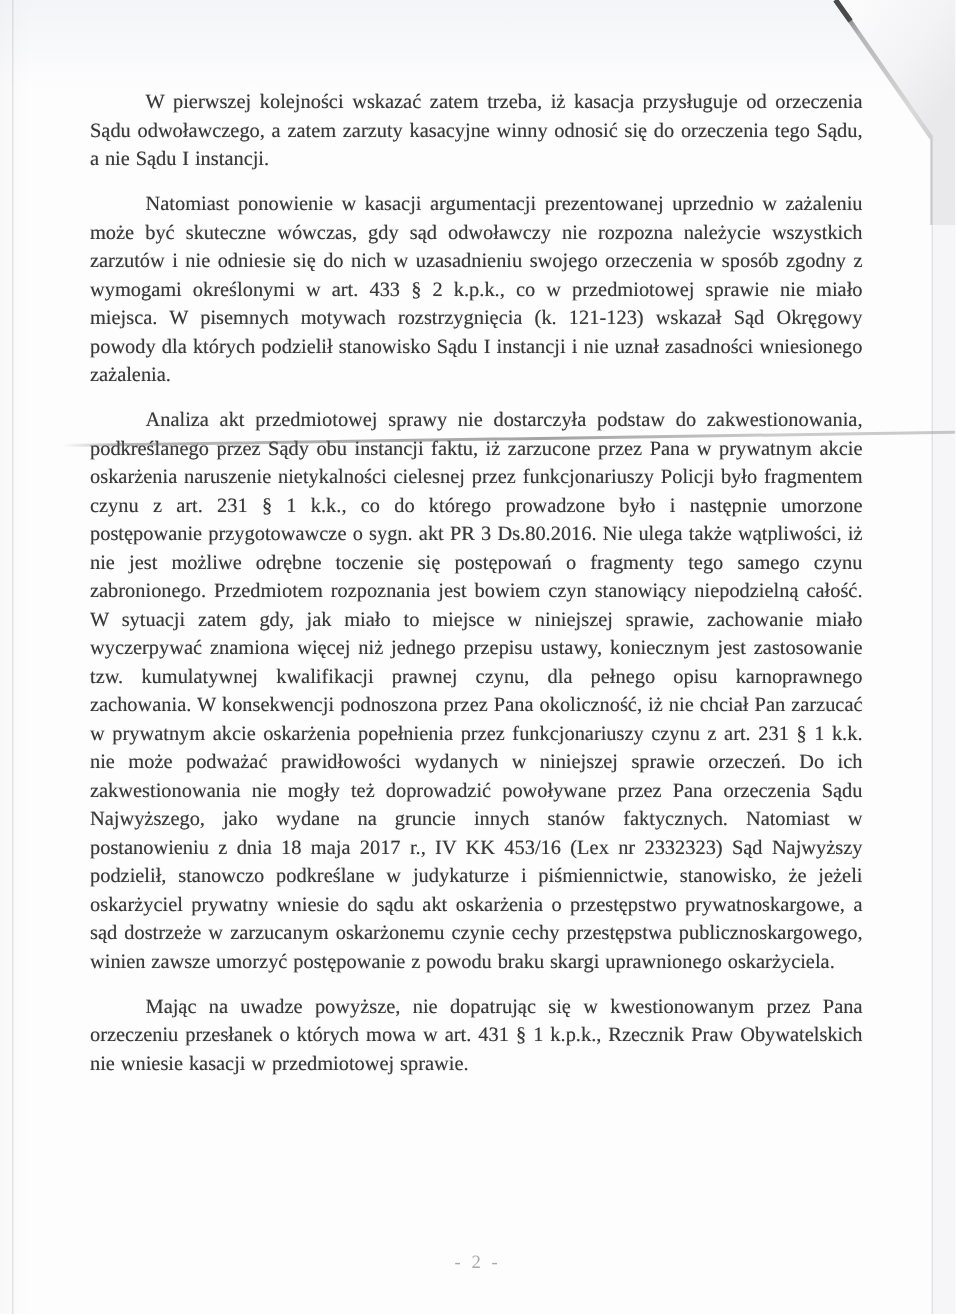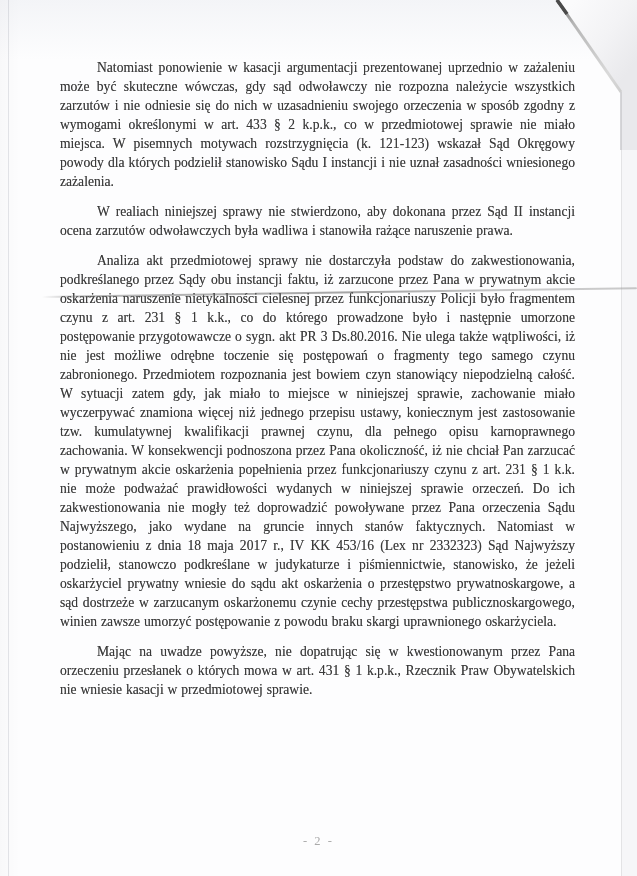--- a/index.html
+++ b/index.html
@@ -117,22 +117,22 @@
         <stop offset="1" stop-color="#e9e9ec"></stop>
       </linearGradient>
     </defs>
     <polygon points="20,0 100,0 100,150 84,150 84,92" fill="url(#foldFill)"></polygon>
     <line x1="20" y1="0" x2="84" y2="92" stroke="url(#foldLine)" stroke-width="3"></line>
     <line x1="20" y1="0" x2="30" y2="14" stroke="#4a4a4a" stroke-width="3.5"></line>
     <line x1="84" y1="92" x2="84" y2="150" stroke="#c9c9cc" stroke-width="1.5"></line>
   </svg>
 
   <div class="content">
+    <p>W pierwszej kolejności wskazać zatem trzeba, iż kasacja przysługuje od orzeczenia Sądu odwoławczego, a zatem zarzuty kasacyjne winny odnosić się do orzeczenia tego Sądu, a nie Sądu I instancji.</p>
     <p>Natomiast ponowienie w kasacji argumentacji prezentowanej uprzednio w zażaleniu może być skuteczne wówczas, gdy sąd odwoławczy nie rozpozna należycie wszystkich zarzutów i nie odniesie się do nich w uzasadnieniu swojego orzeczenia w sposób zgodny z wymogami określonymi w art. 433 § 2 k.p.k., co w przedmiotowej sprawie nie miało miejsca. W pisemnych motywach rozstrzygnięcia (k. 121-123) wskazał Sąd Okręgowy powody dla których podzielił stanowisko Sądu I instancji i nie uznał zasadności wniesionego zażalenia.</p>
-    <p>W realiach niniejszej sprawy nie stwierdzono, aby dokonana przez Sąd II instancji ocena zarzutów odwoławczych była wadliwa i stanowiła rażące naruszenie prawa.</p>
     <p>Analiza akt przedmiotowej sprawy nie dostarczyła podstaw do zakwestionowania, podkreślanego przez Sądy obu instancji faktu, iż zarzucone przez Pana w prywatnym akcie oskarżenia naruszenie nietykalności cielesnej przez funkcjonariuszy Policji było fragmentem czynu z art. 231 § 1 k.k., co do którego prowadzone było i następnie umorzone postępowanie przygotowawcze o sygn. akt PR 3 Ds.80.2016. Nie ulega także wątpliwości, iż nie jest możliwe odrębne toczenie się postępowań o fragmenty tego samego czynu zabronionego. Przedmiotem rozpoznania jest bowiem czyn stanowiący niepodzielną całość. W sytuacji zatem gdy, jak miało to miejsce w niniejszej sprawie, zachowanie miało wyczerpywać znamiona więcej niż jednego przepisu ustawy, koniecznym jest zastosowanie tzw. kumulatywnej kwalifikacji prawnej czynu, dla pełnego opisu karnoprawnego zachowania. W konsekwencji podnoszona przez Pana okoliczność, iż nie chciał Pan zarzucać w prywatnym akcie oskarżenia popełnienia przez funkcjonariuszy czynu z art. 231 § 1 k.k. nie może podważać prawidłowości wydanych w niniejszej sprawie orzeczeń. Do ich zakwestionowania nie mogły też doprowadzić powoływane przez Pana orzeczenia Sądu Najwyższego, jako wydane na gruncie innych stanów faktycznych. Natomiast w postanowieniu z dnia 18 maja 2017 r., IV KK 453/16 (Lex nr 2332323) Sąd Najwyższy podzielił, stanowczo podkreślane w judykaturze i piśmiennictwie, stanowisko, że jeżeli oskarżyciel prywatny wniesie do sądu akt oskarżenia o przestępstwo prywatnoskargowe, a sąd dostrzeże w zarzucanym oskarżonemu czynie cechy przestępstwa publicznoskargowego, winien zawsze umorzyć postępowanie z powodu braku skargi uprawnionego oskarżyciela.</p>
     <p>Mając na uwadze powyższe, nie dopatrując się w kwestionowanym przez Pana orzeczeniu przesłanek o których mowa w art. 431 § 1 k.p.k., Rzecznik Praw Obywatelskich nie wniesie kasacji w przedmiotowej sprawie.</p>
   </div>
 
   <div class="crease"></div>
 
   <div class="page-number">- 2 -</div>
 
 </div>
 

